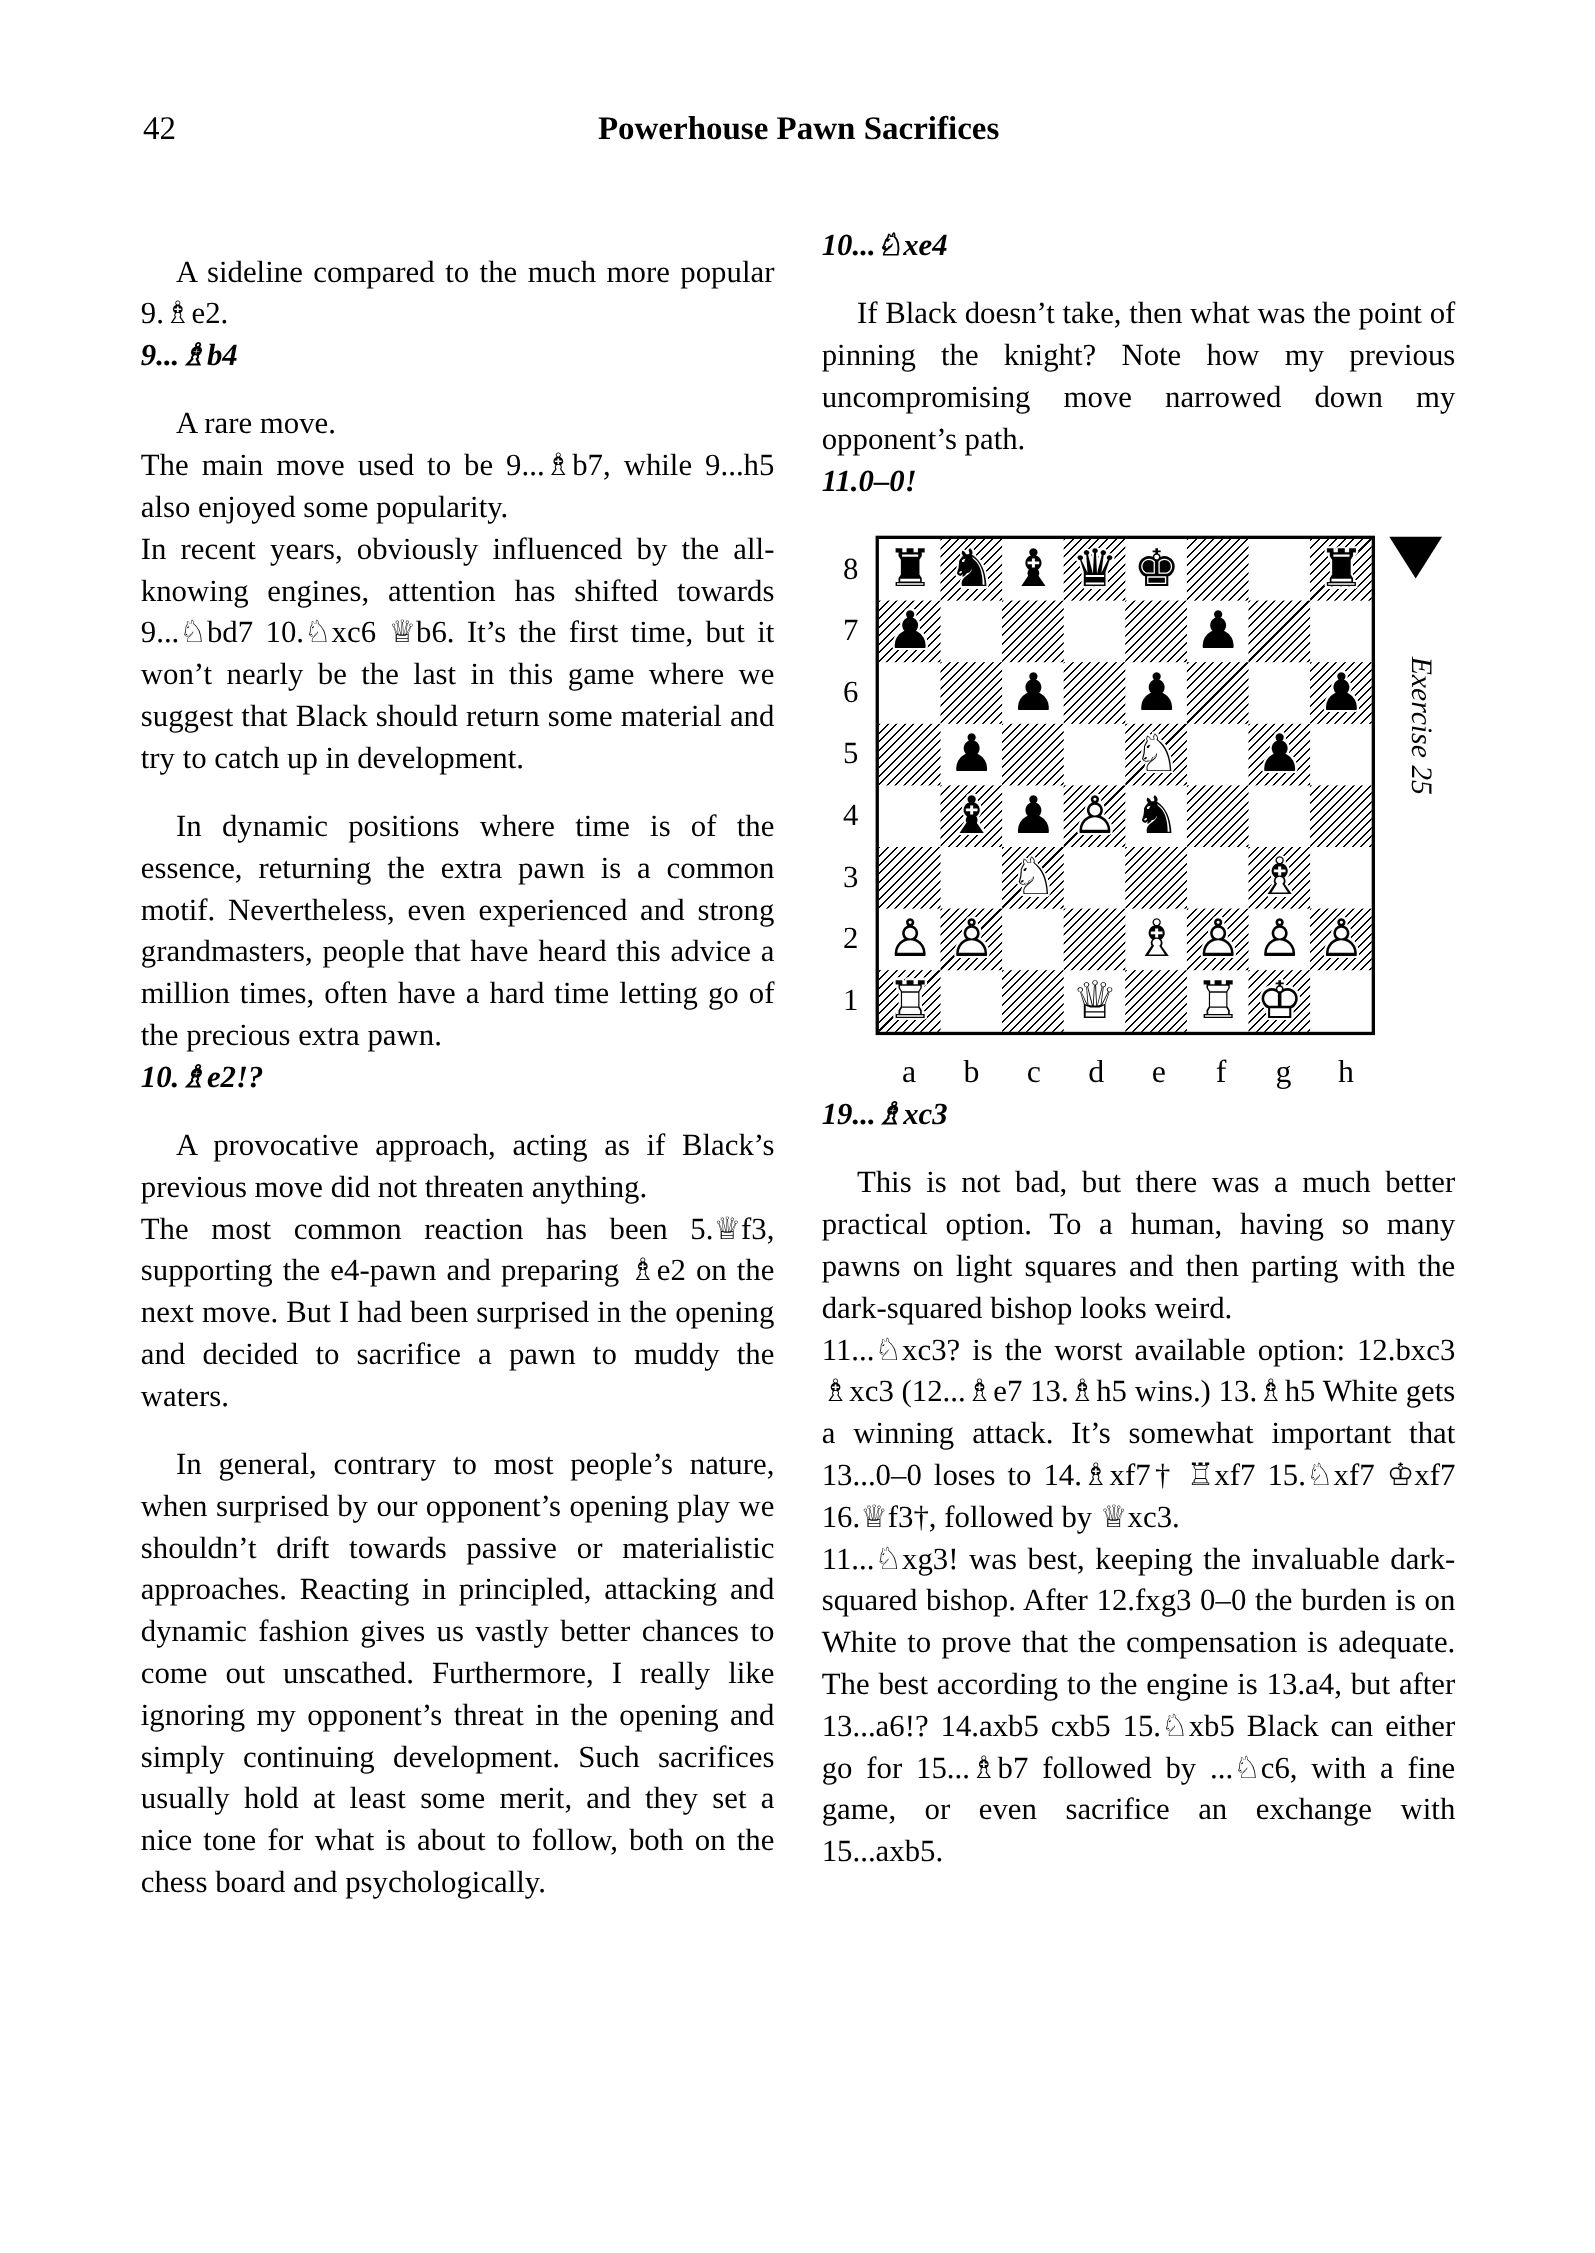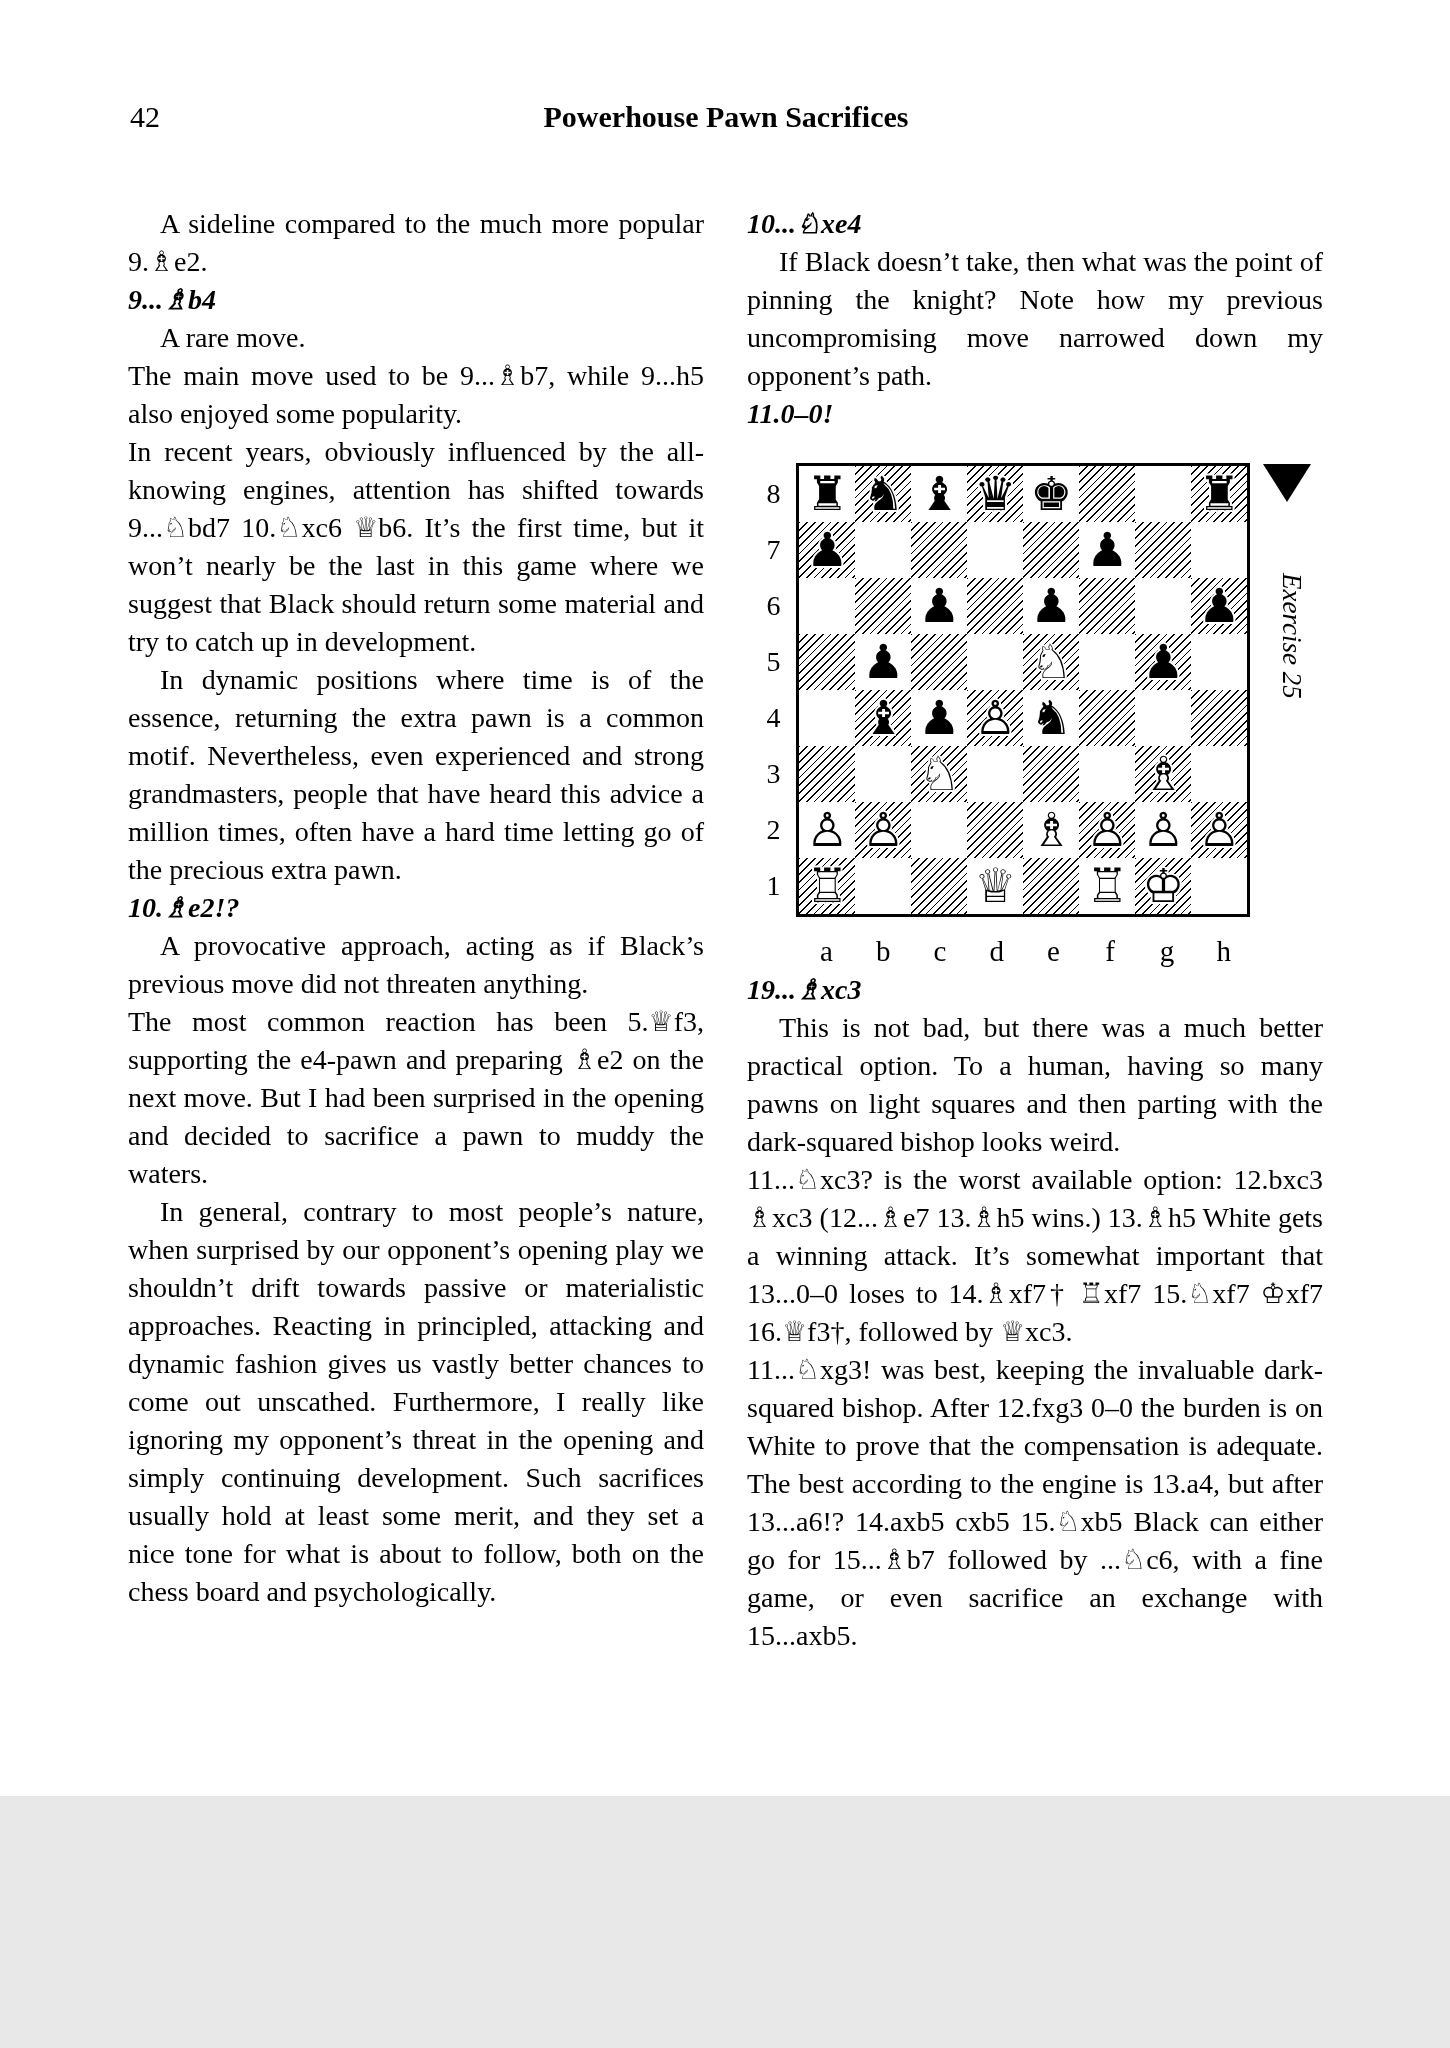--- a/index.html
+++ b/index.html
@@ -1,30 +1,30 @@
 <!DOCTYPE html>
 <html><head>
 <meta charset="utf-8">
 <style>
   html,body { margin:0; padding:0; background:#e8e8e8; }
   .page {
-    position:relative; width:1450px; height:1796px; background:#ffffff;
+    position:relative; width:1450px; height:2048px; background:#ffffff;
     color:#000; font-family:"Liberation Serif", serif; overflow:hidden;
     margin:0 auto;
   }
   .pagenum { position:absolute; left:130px; top:100px; font-size:30px; }
   .booktitle { position:absolute; left:130px; top:100px; width:1192px; text-align:center; font-size:30px;font-weight:bold; }
 
   .col { position:absolute; top:205px; width:576px; }
   .col-left  { left:128px; }
   .col-right { left:747px; }
 
   .col p, .col h3 { margin:0; font-size:28px; line-height:38px; }
   .col p { text-align:justify; }
-  .col p.ind { text-indent:32px; }
+  .col p.ind { text-indent:32px;margin-top:24px; }
   .col h3 { font-weight:bold; text-align:left;font-style:italic; }
   .gap { margin-top:45px; }
 
   
   .diagram { margin-top:30px; position:relative; }
   .diagram-main { display:flex; }
   .rank-labels { width:51px; box-sizing:border-box; padding-right:16px; padding-top:3px; }
   .rank-labels span { display:block; height:56px; line-height:56px; text-align:right; font-size:28px; }
   .board {
     width:448px; height:448px; border:3px solid #000;

